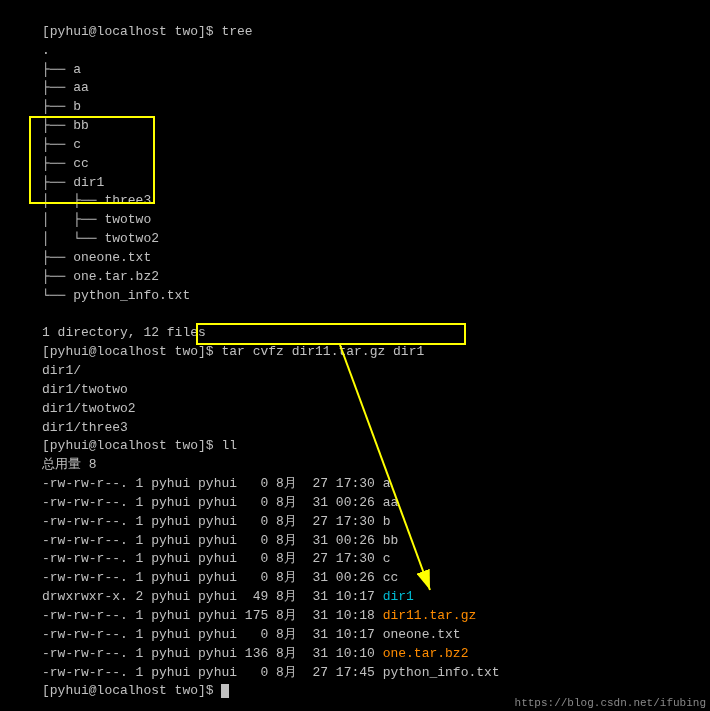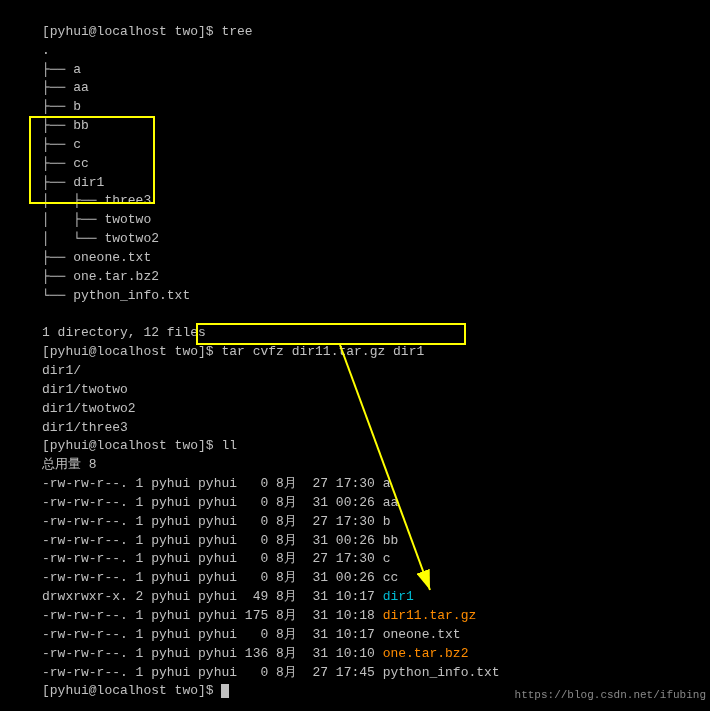--- a/index.html
+++ b/index.html
@@ -42,21 +42,21 @@
       position: absolute;
       top: 0;
       left: 0;
       width: 710px;
       height: 711px;
       pointer-events: none;
     }
 
     .watermark {
       position: absolute;
-      bottom: 10px;
+      bottom: 2px;
       right: 4px;
       font-size: 11px;
       color: #888;
     }
 
     .cursor {
       display: inline-block;
       width: 8px;
       height: 14px;
       background: #c0c0c0;

